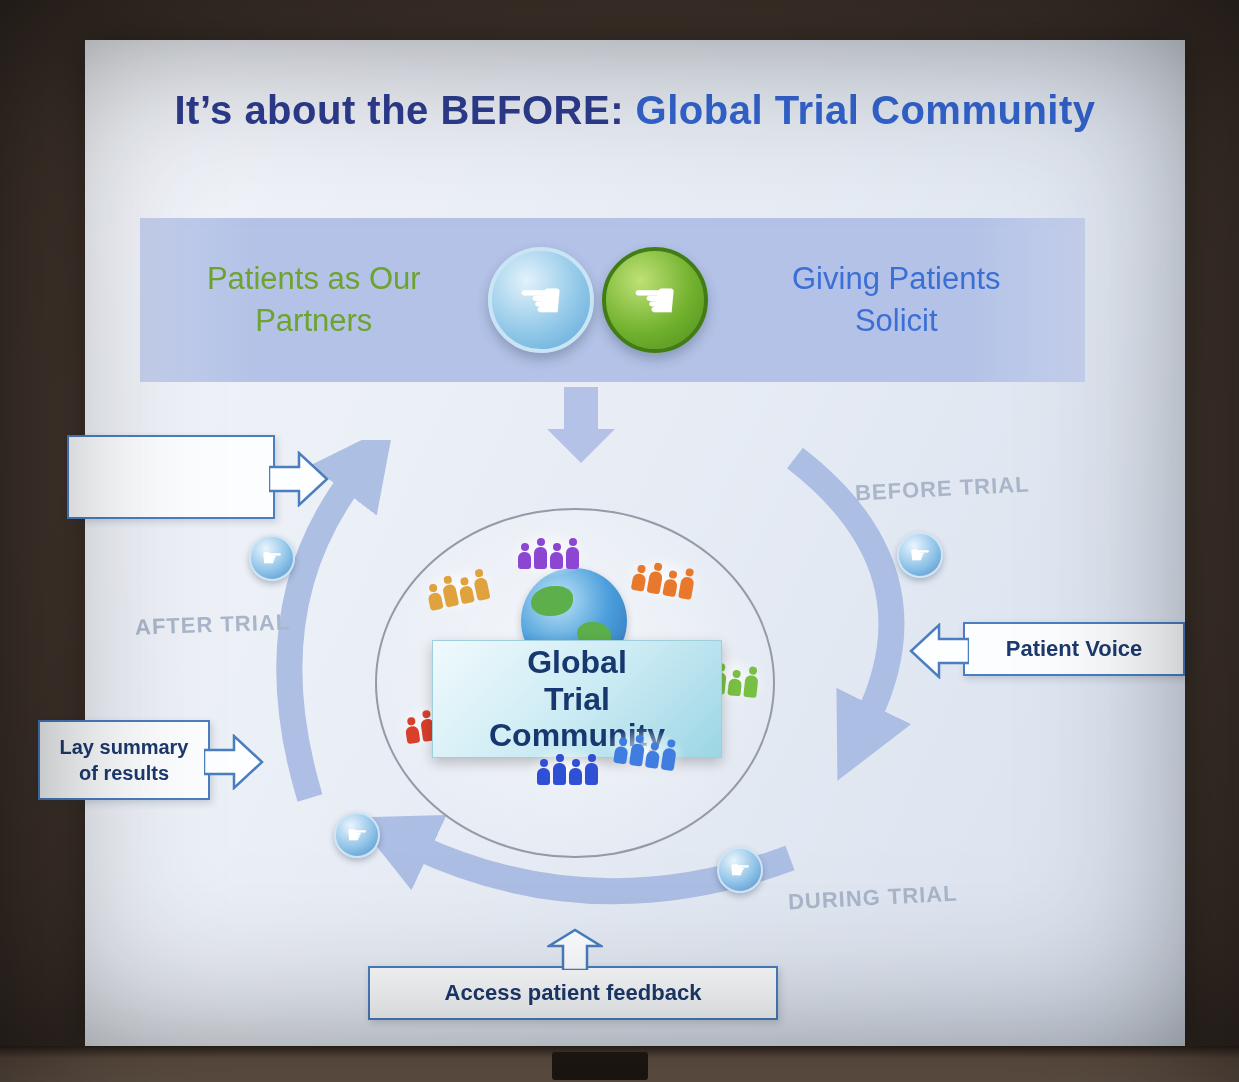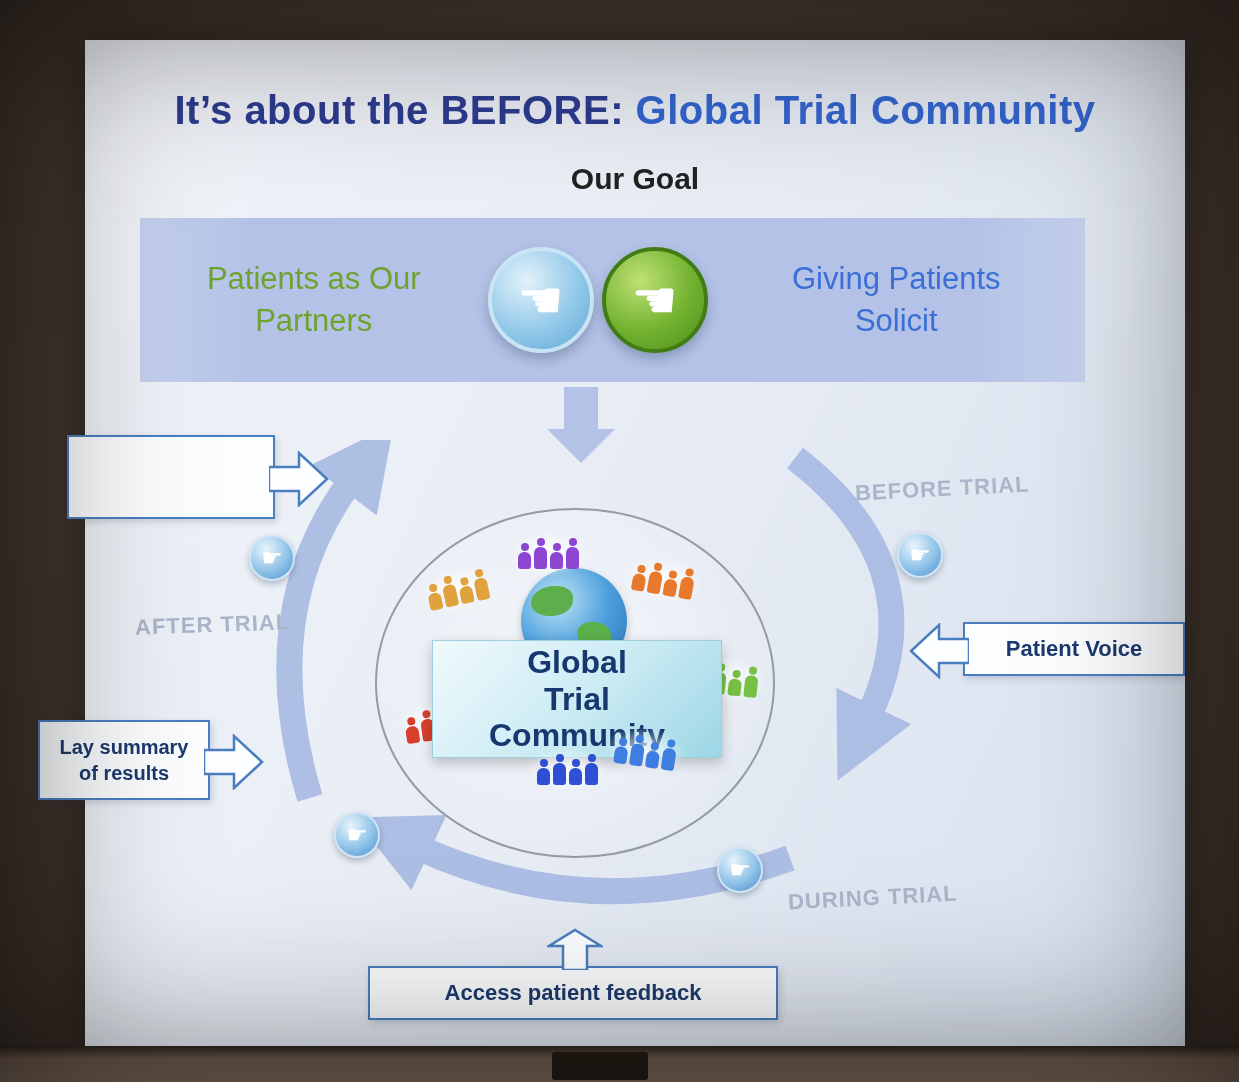--- a/index.html
+++ b/index.html
@@ -118,21 +118,20 @@
 </head>
 <body>
 
 <div class="photo">
 
   <div class="slide">
 
     <div class="title">
       <span class="t-dark">It’s about the BEFORE: </span><span class="t-blue">Global Trial Community</span>
     </div>
-    <div class="subtitle">Our Goal</div>
 
     <div class="banner">
       <div class="banner-left">Patients as Our Partners</div>
       <div class="banner-icons">
         <div class="big-badge light">
           <span>☚</span>
         </div>
         <div class="big-badge green">
           <span>☚</span>
         </div>

